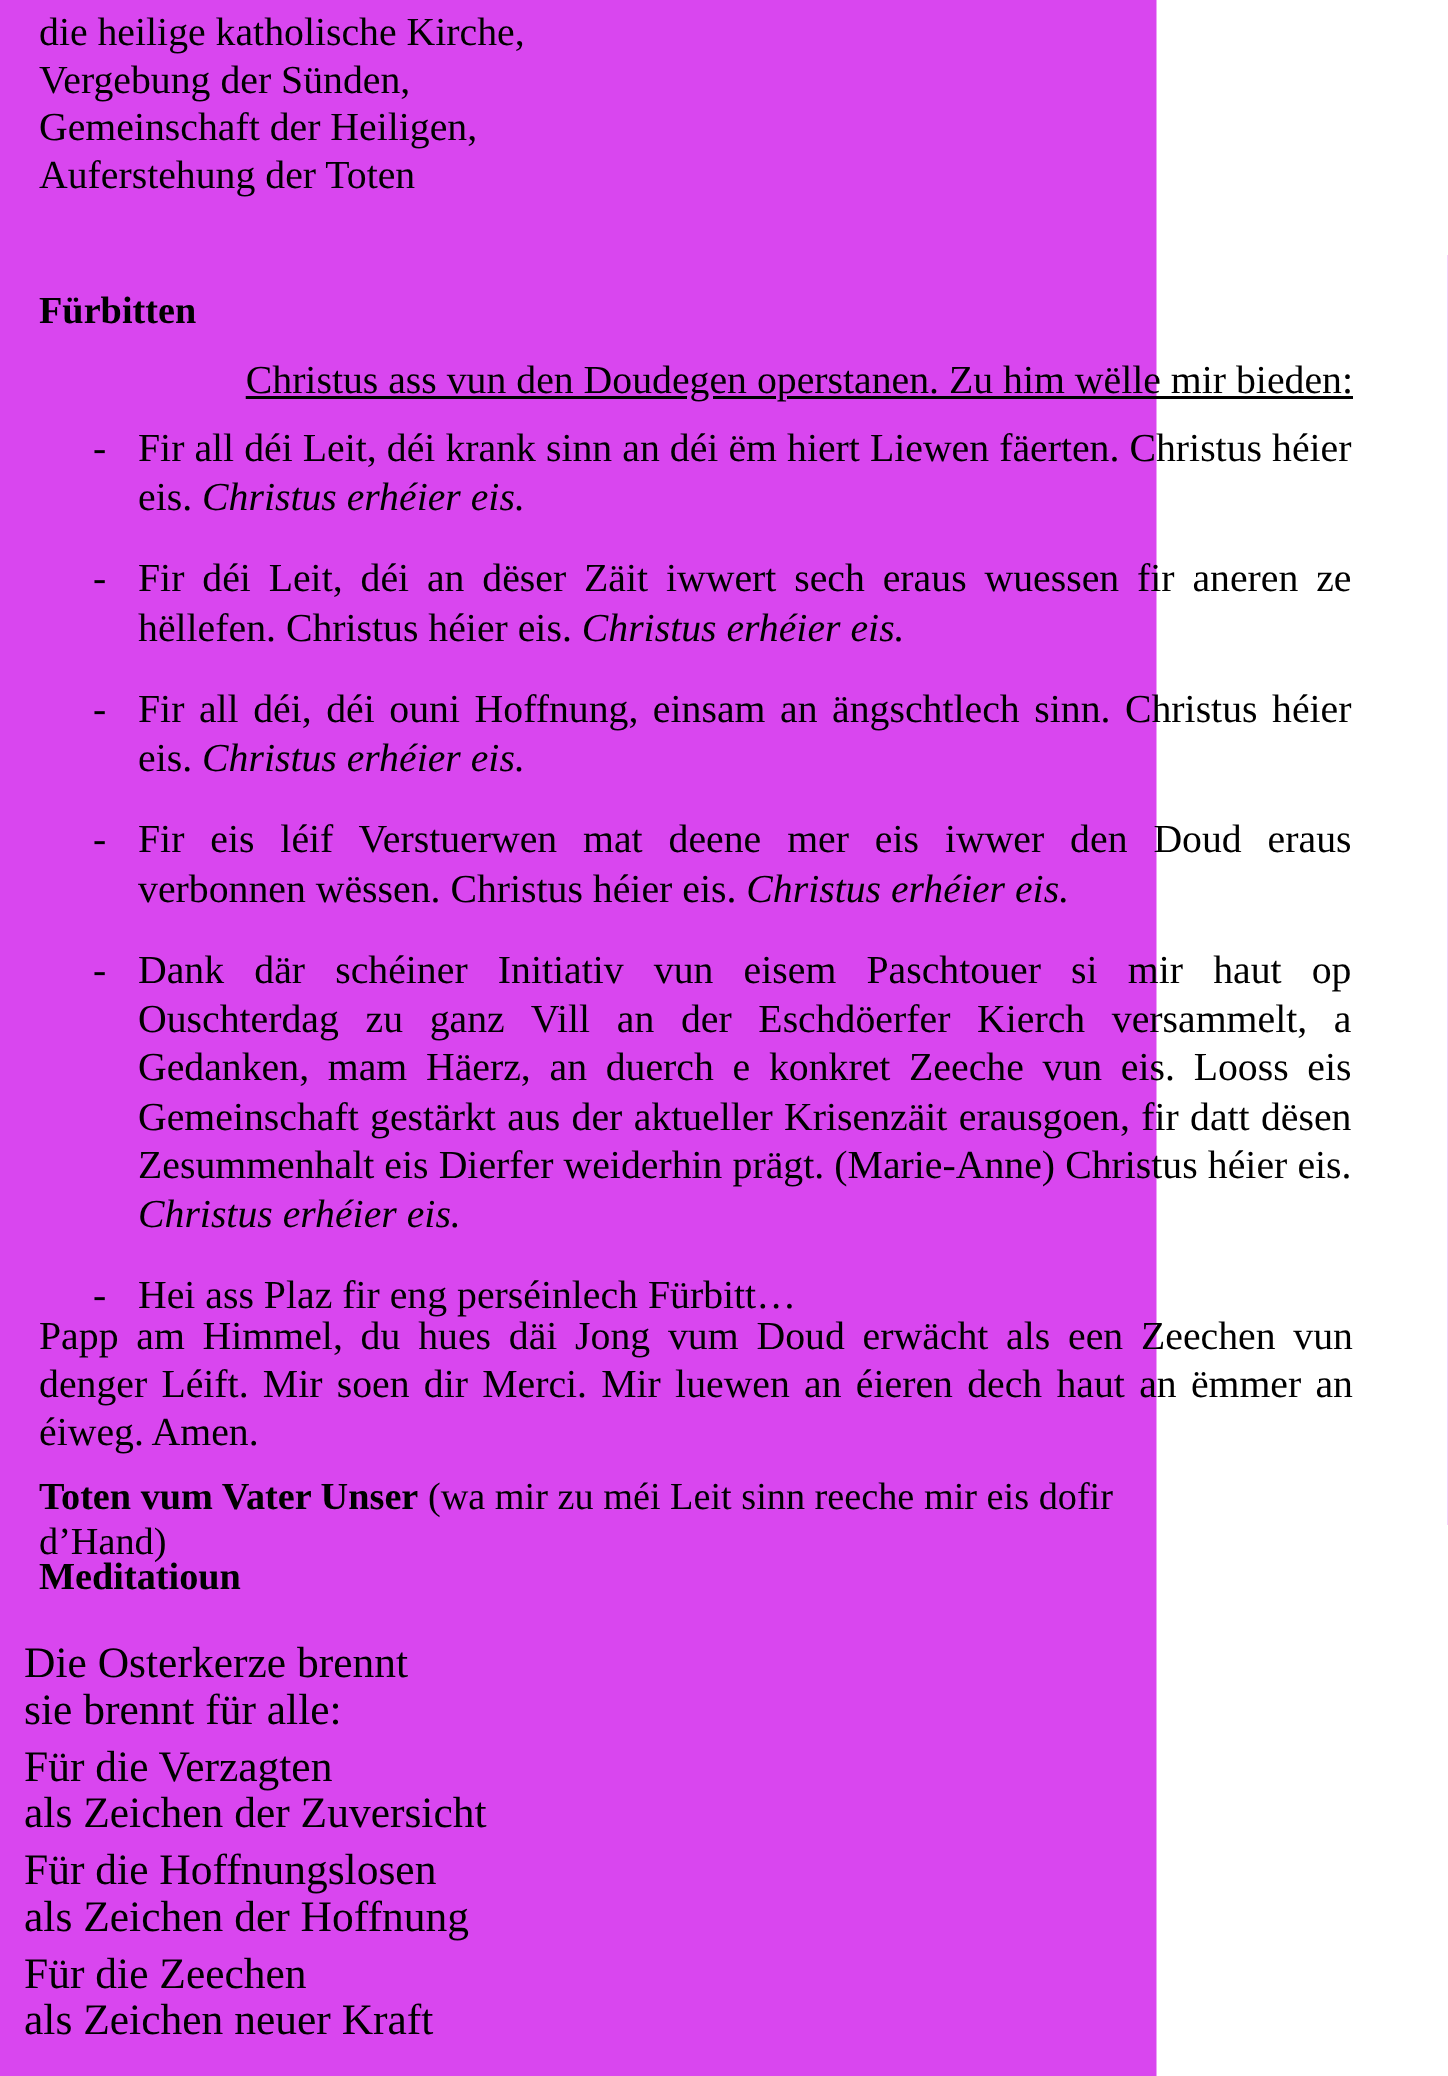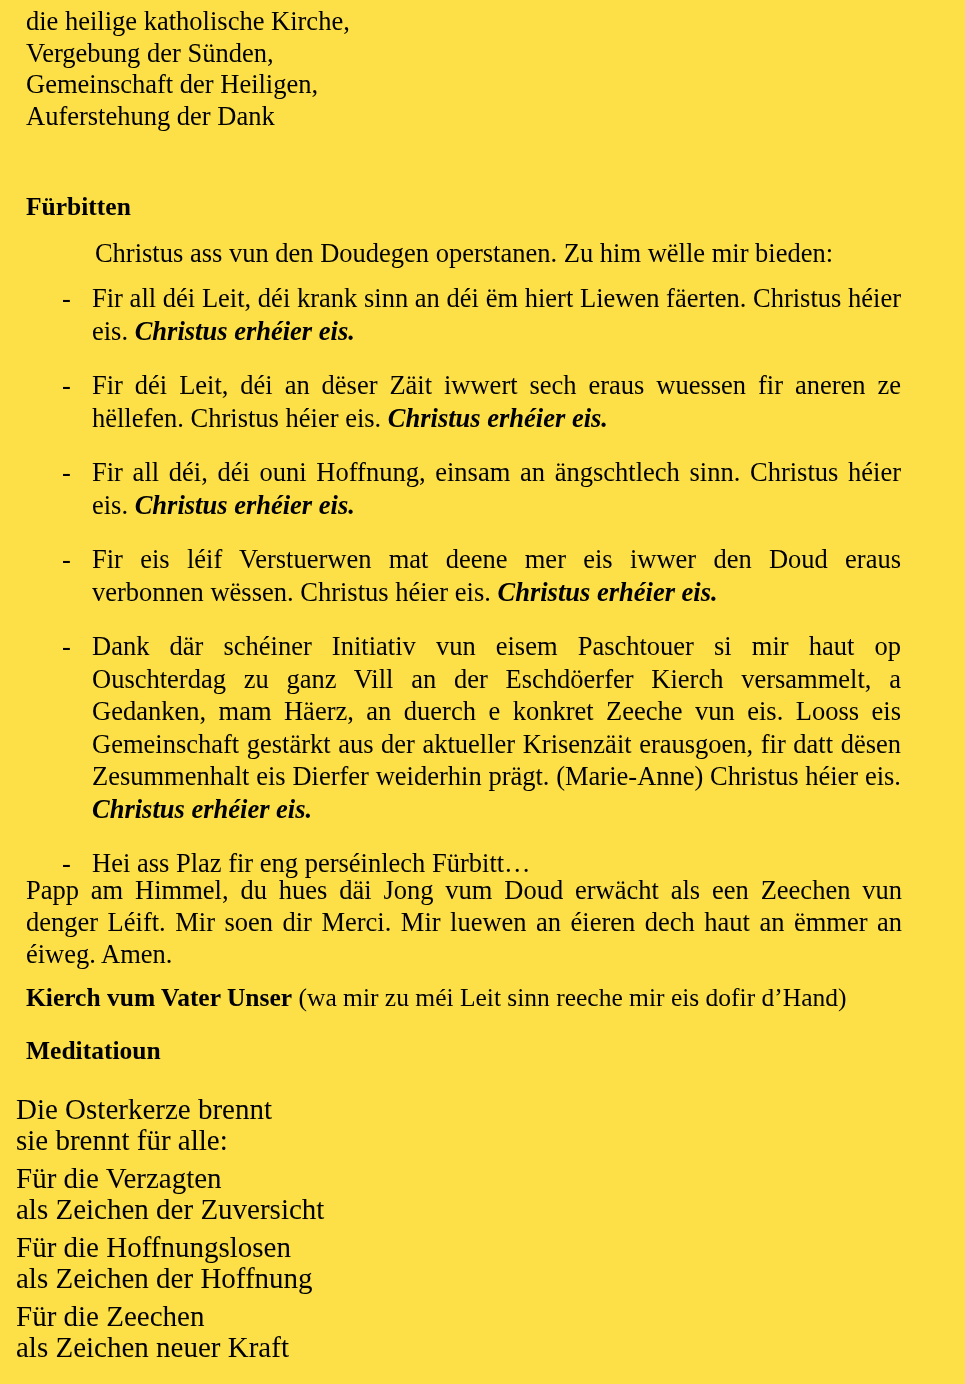--- a/index.html
+++ b/index.html
@@ -10,25 +10,25 @@
   }
   body {
     width: 965px;
     height: 1384px;
     overflow: hidden;
     font-family: "Liberation Serif", "DejaVu Serif", serif;
     color: #000000;
   }
   .page {
     position: relative;
-    width: 965px;
+    width: 771px;
     height: 1384px;
     box-sizing: border-box;
     padding: 0;
-    background: #fde047;
+    background: #d946ef;
   }
 
   
   .creed {
     position: absolute;
     left: 26px;
     top: 6px;
     width: 880px;
     font-size: 26.5px;
     line-height: 31.5px;
@@ -49,21 +49,21 @@
 
   .para {
     position: absolute;
     left: 26px;
     width: 876px;
     font-size: 26.5px;
     line-height: 32px;
     text-align: justify;
     text-justify: inter-word;
   }
-  .para.nojust { text-align: center; }
+  .para.nojust { text-align: right; text-decoration: underline; }
 
   
   .bullets {
     position: absolute;
     left: 0;
     top: 282px;
     width: 965px;
   }
   .bullet {
     position: relative;
@@ -79,21 +79,21 @@
   .bullet .dash {
     position: absolute;
     left: 62px;
     top: 0;
     width: 18px;
     text-align: left;
     font-size: 26.5px;
     line-height: 32.5px;
   }
   .bullet.short { text-align: left; }
-  .resp { font-style: italic; font-weight: bold; }
+  .resp { font-style: italic; }
   .ital { }
 
   
   .stanzas {
     position: absolute;
     left: 16px;
     top: 1094px;
     width: 600px;
     font-size: 29px;
     line-height: 31px;
@@ -103,21 +103,21 @@
 </style>
 </head>
 <body>
 
 <div class="page">
 
   <div class="creed">
     <div>die heilige katholische Kirche,</div>
     <div>Vergebung der Sünden,</div>
     <div>Gemeinschaft der Heiligen,</div>
-    <div>Auferstehung der Dank</div>
+    <div>Auferstehung der Toten</div>
   </div>
 
   <div class="heading" style="top:192px;">Fürbitten</div>
 
   <div class="para nojust" style="top:237px;">Christus ass vun den Doudegen operstanen. Zu him wëlle mir bieden:</div>
 
   <div class="bullets">
 
     <div class="bullet">
       <span class="dash">-</span>
@@ -146,21 +146,21 @@
 
     <div class="bullet short">
       <span class="dash">-</span>
       <span class="ital">Hei ass Plaz fir eng perséinlech Fürbitt…</span>
     </div>
 
   </div>
 
   <div class="para" style="top:874px;">Papp am Himmel, du hues däi Jong vum Doud erwächt als een Zeechen vun denger Léift. Mir soen dir Merci. Mir luewen an éieren dech haut an ëmmer an éiweg. Amen.</div>
 
-  <div class="heading" style="top:983px;"><span>Kierch vum Vater Unser</span><span class="sub"> (wa mir zu méi Leit sinn reeche mir eis dofir d’Hand)</span></div>
+  <div class="heading" style="top:983px;"><span>Toten vum Vater Unser</span><span class="sub"> (wa mir zu méi Leit sinn reeche mir eis dofir d’Hand)</span></div>
 
   <div class="heading" style="top:1036px;">Meditatioun</div>
 
   <div class="stanzas">
     <div class="stanza">
       <div>Die Osterkerze brennt</div>
       <div>sie brennt für alle:</div>
     </div>
     <div class="stanza">
       <div>Für die Verzagten</div>

